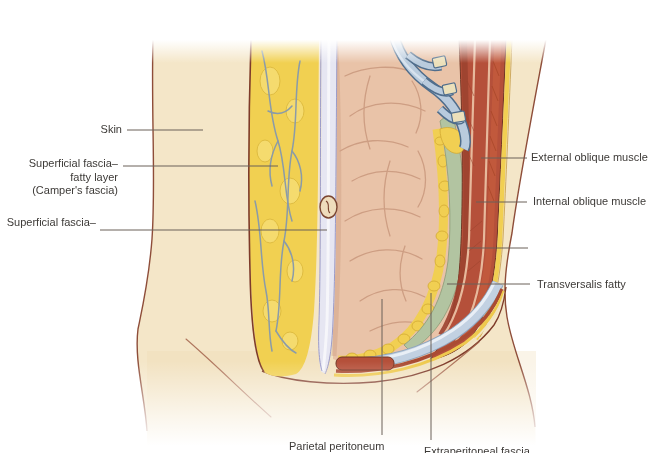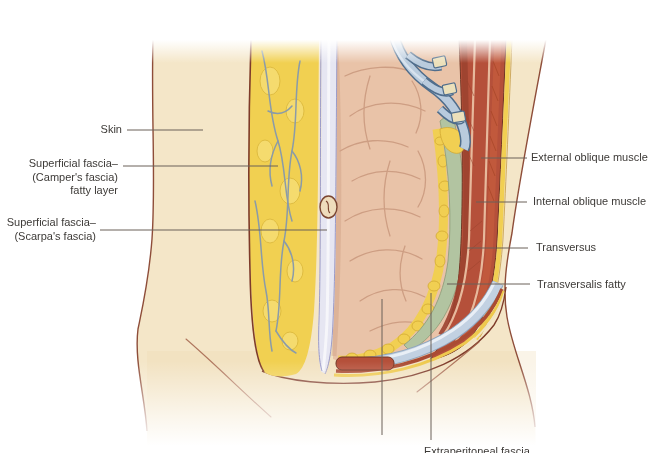--- a/index.html
+++ b/index.html
@@ -195,43 +195,44 @@
     <line x1="431" y1="272" x2="431" y2="419"></line>
   </g>
 </svg>
 
 <div class="lbl r" style="left:2px;top:102px;width:120px;">
   <span class="ln">Skin</span>
 </div>
 
 <div class="lbl r" style="left:2px;top:136px;width:116px;">
   <span class="ln">Superficial fascia–</span>
+  <span class="ln">fatty layer</span>
   <span class="ln">(Camper's fascia)</span>
-  <span class="ln">fatty layer</span>
 </div>
 
 <div class="lbl r" style="left:2px;top:195px;width:94px;">
   <span class="ln">Superficial fascia–</span>
-  <span class="ln">(Scarpa's fascia)</span>
 </div>
 
 <div class="lbl nw" style="left:533px;top:174px;">
   <span class="ln">Internal oblique muscle</span>
 </div>
 
 <div class="lbl nw" style="left:531px;top:130px;">
   <span class="ln">External oblique muscle</span>
 </div>
 
 <div class="lbl nw" style="left:536px;top:219px;line-height:14px;">
-  <span class="ln">Transversus</span>
 </div>
 
 <div class="lbl nw" style="left:537px;top:257px;">
   <span class="ln">Transversalis fatty</span>
 </div>
 
+<div class="lbl nw" style="left:289px;top:419px;">
+  <span class="ln">Parietal peritoneum</span>
+</div>
 
 <div class="lbl nw" style="left:424px;top:424px;">
   <span class="ln">Extraperitoneal fascia</span>
 </div>
 
 </div>
 
 </body></html>

